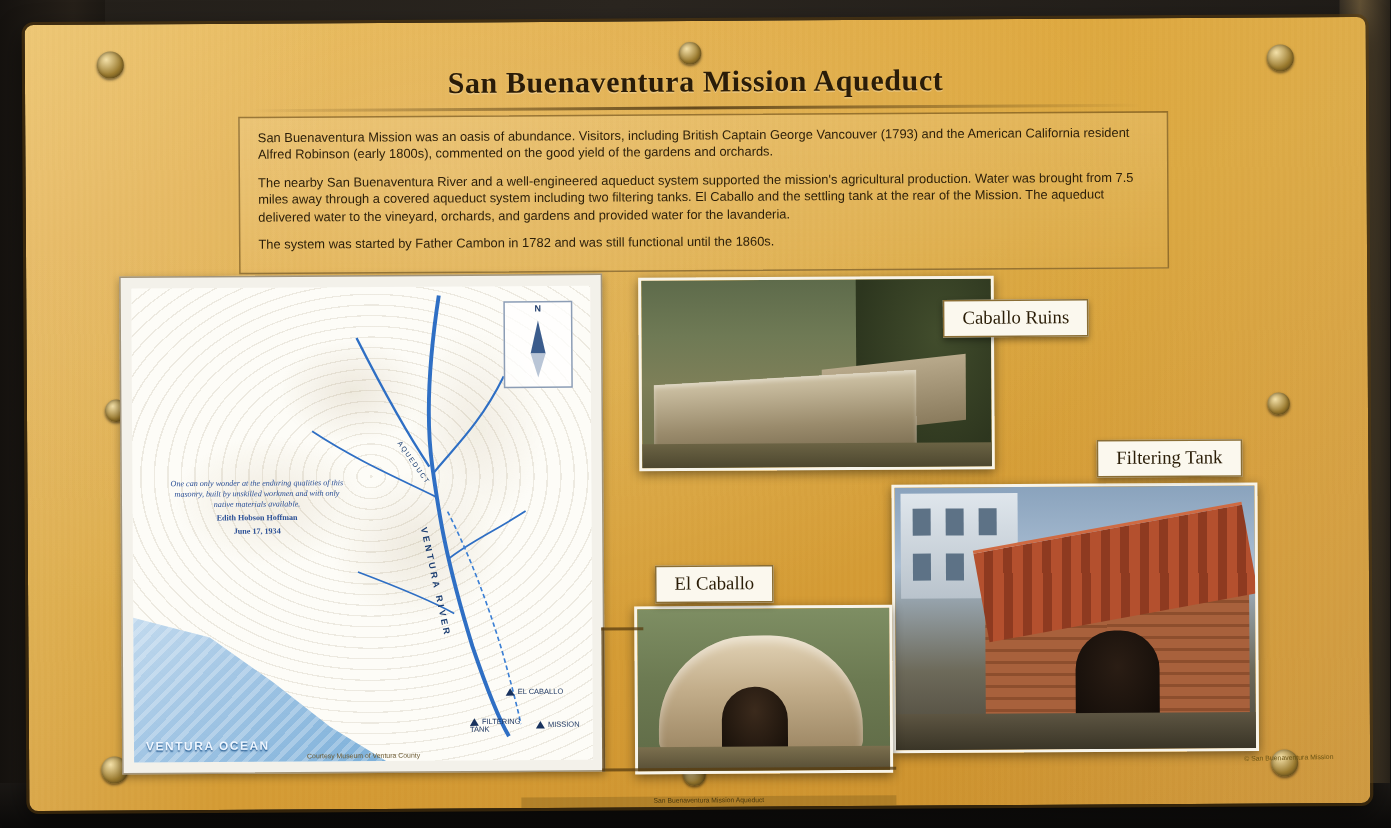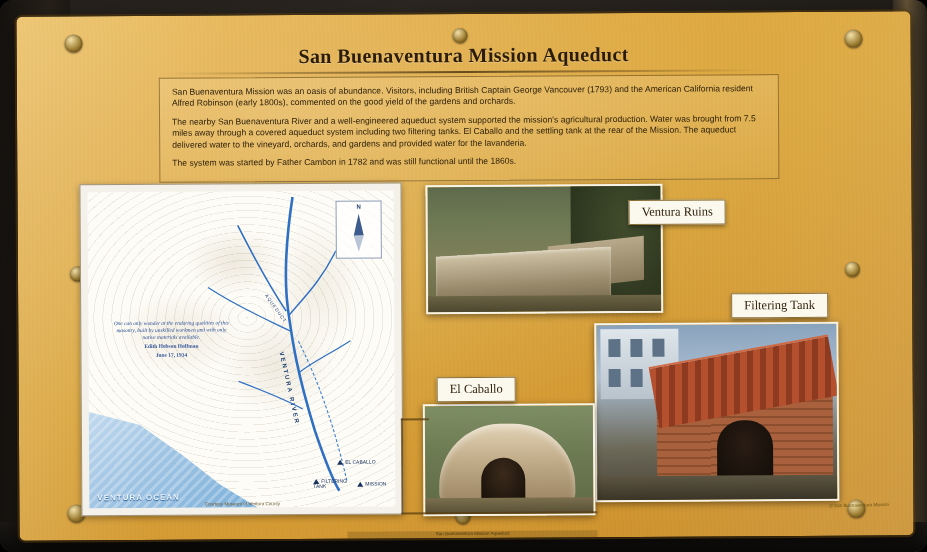--- a/index.html
+++ b/index.html
@@ -1,18 +1,18 @@
 <!DOCTYPE html>
 <html><head>
 <meta charset="utf-8">
 <style>
   html,body{margin:0;padding:0;background:#000;}
   body{width:927px;height:552px;overflow:hidden;font-family:"Liberation Sans",sans-serif;}
 
-  #scene{position:relative;width:927px;height:552px;background:#1a1a18;overflow:hidden;border-radius:13px;}
+  #scene{position:relative;width:927px;height:552px;background:#1a1a18;overflow:hidden;}
 
   
   .bg-wall{position:absolute;inset:0;
     background:
       linear-gradient(115deg,#231f1a 0%,#2b2620 35%,#1a1714 100%);
   }
   .bg-right-strip{position:absolute;right:0;top:0;width:34px;height:552px;
     background:linear-gradient(90deg,#3a3226,#6d5a3a 40%,#2a241b);opacity:.85;}
   .bg-bottom-strip{position:absolute;left:0;bottom:0;width:927px;height:30px;
     background:linear-gradient(180deg,#1b1815,#0b0a09);}
@@ -258,20 +258,20 @@
       <div class="cab-sky"></div>
       <div class="cab-mound"></div>
       <div class="cab-arch"></div>
       <div class="cab-ground"></div>
     </div>
 
     <div class="leader" style="left:382px;top:404px;width:26px;height:0;"></div>
     <div class="leader" style="left:382px;top:404px;width:0;height:94px;"></div>
     <div class="leader" style="left:382px;top:498px;width:194px;height:0;"></div>
 
-    <div class="callout" style="left:611px;top:187px;">Ventura Ruins</div>
+    <div class="callout" style="left:611px;top:187px;">Caballo Ruins</div>
     <div class="callout" style="left:713px;top:281px;">Filtering Tank</div>
     <div class="callout" style="left:418px;top:363px;">El Caballo</div>
 
     <div class="credit-right">© San Buenaventura Mission</div>
     <div class="bottom-plate">San Buenaventura Mission Aqueduct</div>
   </div>
 </div>
 
 </body></html>

